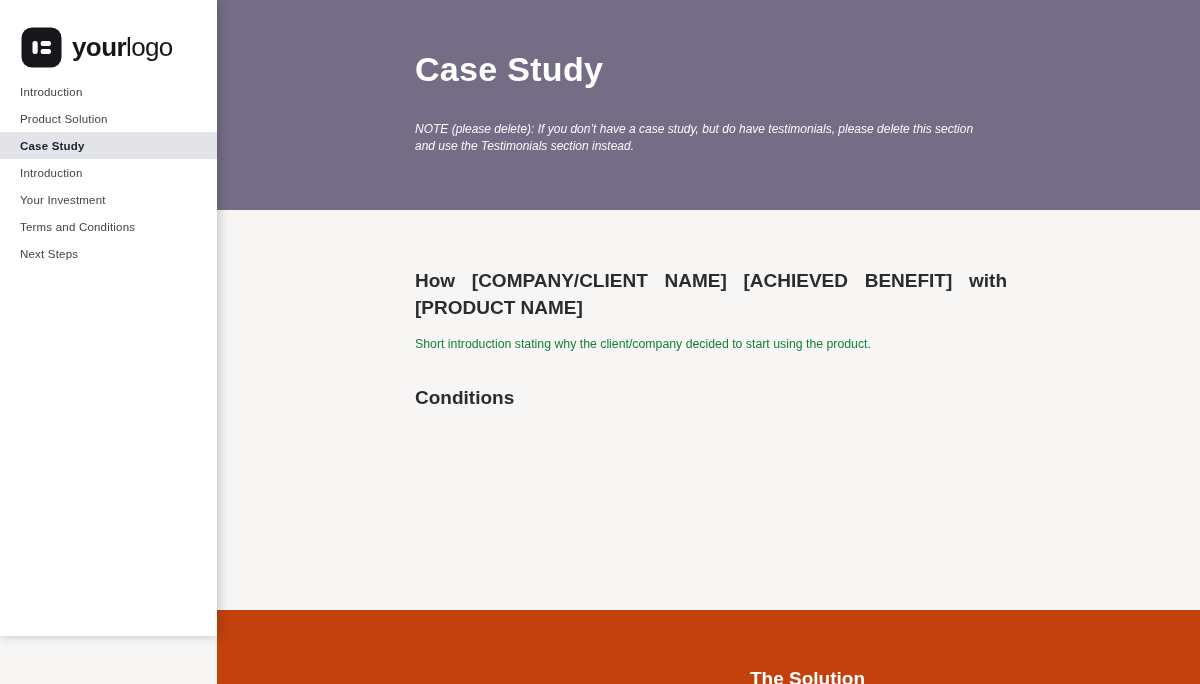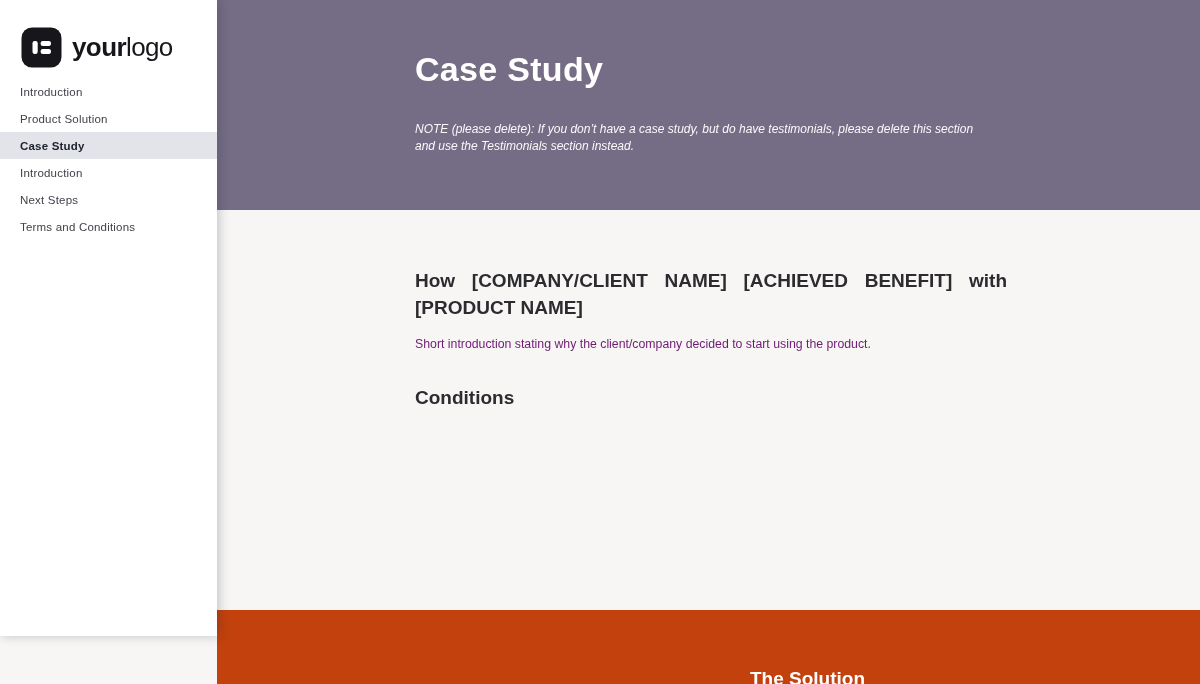--- a/index.html
+++ b/index.html
@@ -80,21 +80,21 @@
   .section-heading {
     font-size: 19px;
     font-weight: 600;
     color: #2c2c30;
     line-height: 1.4;
     text-align: justify;
     margin-bottom: 15px;
   }
   .section-body {
     font-size: 12.3px;
-    color: #701a75;
+    color: #15803d;
     line-height: 1.32;
     margin-bottom: 33px;
   }
 
   .solution {
     background: #c2410c;
     height: 84px;
     padding: 58px 0 0 198px;
     overflow: hidden;
     text-align: center;
@@ -119,22 +119,23 @@
         <rect x="19.6" y="22" width="10.4" height="5" rx="2.2" fill="#ffffff"></rect>
       </svg>
       <div class="logo-text"><span class="bold">your</span><span class="light">logo</span></div>
     </div>
 
     <nav class="nav">
       <div class="nav-item">Introduction</div>
       <div class="nav-item">Product Solution</div>
       <div class="nav-item active">Case Study</div>
       <div class="nav-item">Introduction</div>
+      <div class="nav-item">Your Investment</div>
+      <div class="nav-item">Terms and Conditions</div>
       <div class="nav-item">Next Steps</div>
-      <div class="nav-item">Terms and Conditions</div>
     </nav>
   </aside>
 
   <main class="main">
 
     <header class="hero">
       <h1 class="hero-title">Case Study</h1>
       <p class="hero-note">NOTE (please delete): If you don’t have a case study, but do have testimonials, please delete this section and use the Testimonials section instead.</p>
     </header>
 

